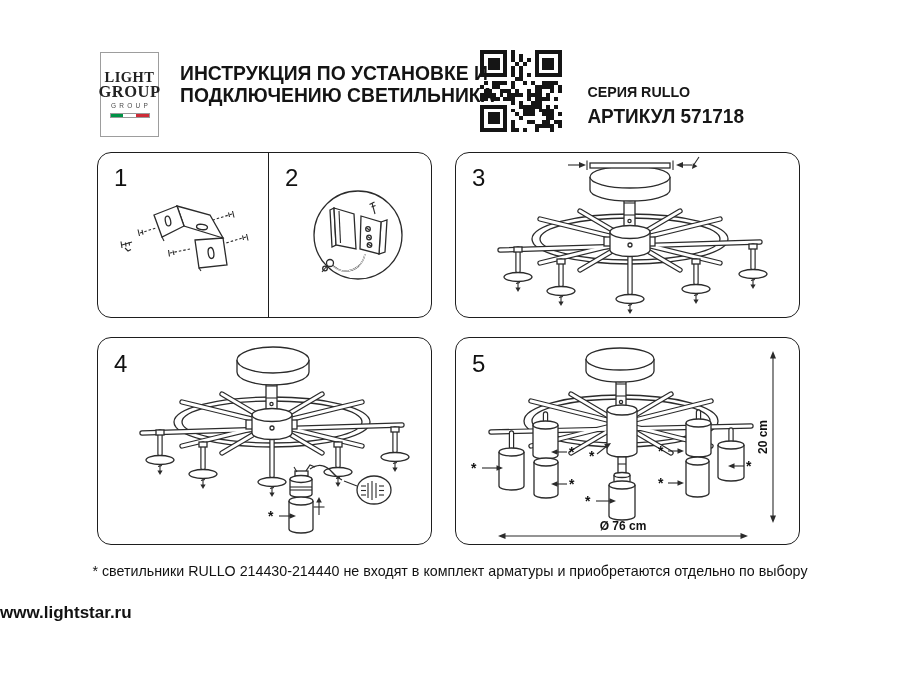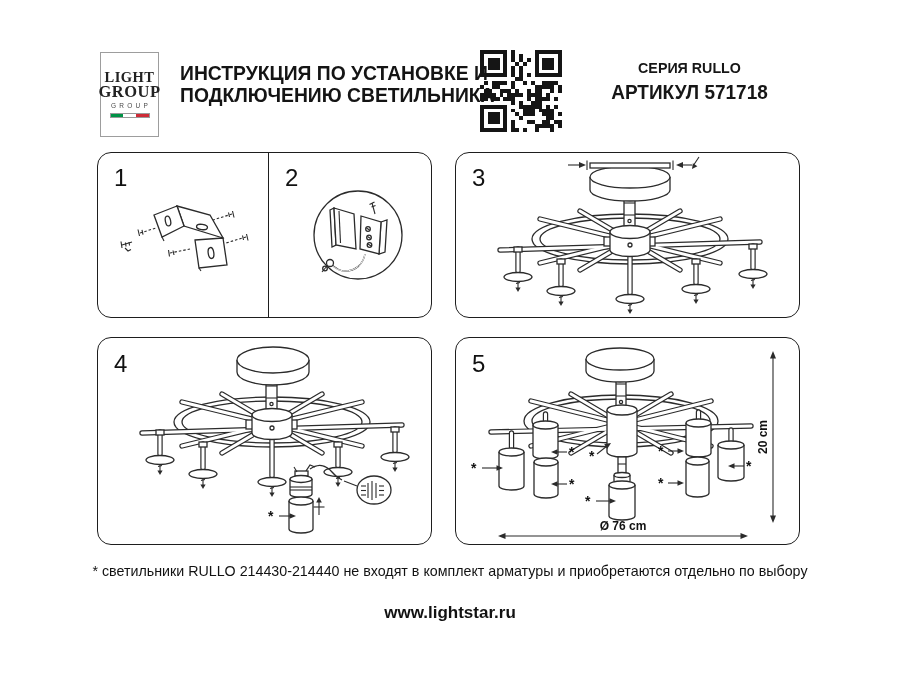--- a/index.html
+++ b/index.html
@@ -18,41 +18,41 @@
   .flag span{flex:1;}
   .flag .fg{background:var(--flag-green);}
   .flag .fw{background:#fff;}
   .flag .fr{background:var(--flag-red);}
   .title{position:absolute;left:180px;top:62px;font-weight:bold;font-size:21px;line-height:22px;
          transform:scaleX(.92);transform-origin:0 0;white-space:nowrap;color:#141414;}
   .qr{position:absolute;left:480px;top:50px;width:82px;height:82px;display:grid;
       grid-template-columns:repeat(21,1fr);grid-auto-rows:1fr;}
   .qr div{width:100%;height:100%;}
   .qr .qm{background:#151515;}
-  .series-block{position:absolute;left:582px;top:59px;width:215px;text-align:center;}
+  .series-block{position:absolute;left:582px;top:83px;width:215px;}
   .series{font-weight:bold;font-size:15px;transform:scaleX(.95);}
   .article{font-weight:bold;font-size:20px;margin-top:5px;transform:scaleX(.95);}
   
   .panel{position:absolute;border:1.6px solid #1e1e1e;border-radius:14px;background:#fff;box-sizing:border-box;}
   .panel-num{position:absolute;font-size:24px;line-height:24px;color:#111;}
   .divider{position:absolute;left:169.5px;top:0;width:1.6px;height:100%;background:#1e1e1e;}
   .art{position:absolute;left:0;top:0;}
   
   .w{fill:#fff;stroke:var(--line);stroke-width:1.3;}
   .o{fill:none;stroke:var(--line);stroke-width:1.3;}
   .thin{fill:none;stroke:var(--line);stroke-width:1.1;}
   .rodO{stroke:var(--line);stroke-width:5.4;stroke-linecap:round;fill:none;}
   .rodI{stroke:#fff;stroke-width:3;stroke-linecap:round;fill:none;}
   .fillD{fill:var(--line);stroke:none;}
   text.ast{font-family:"Liberation Sans",sans-serif;font-weight:bold;font-size:14px;fill:#111;}
   text.dim{font-family:"Liberation Sans",sans-serif;font-weight:bold;font-size:12px;fill:#111;}
   
   .note{position:absolute;left:0;top:562px;width:100%;text-align:center;font-size:15px;
         transform:scaleX(.95);white-space:nowrap;color:#121212;}
-  .site{position:absolute;left:0;top:603px;width:100%;text-align:center;font-weight:bold;font-size:17px;color:#121212;}
+  .site{position:absolute;left:0;top:603px;width:100%;font-weight:bold;font-size:17px;color:#121212;}
 </style>
 </head>
 <body>
 
 <div class="page">
 
   <div class="logo">
     <div class="logo-light">LIGHT</div>
     <div class="logo-star">GROUP</div>
     <div class="logo-group">GROUP</div>

